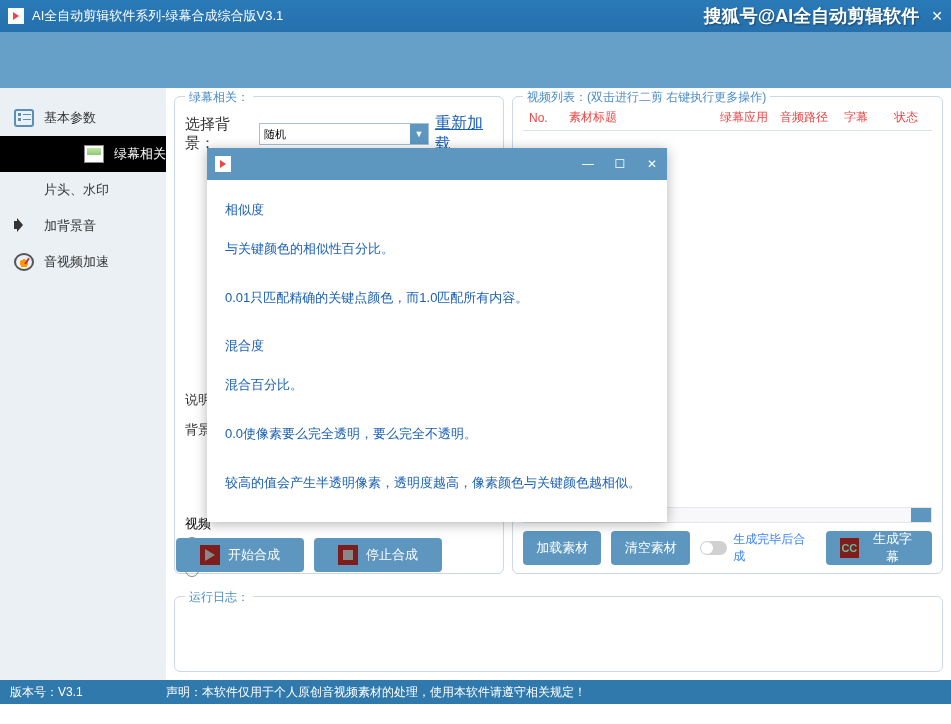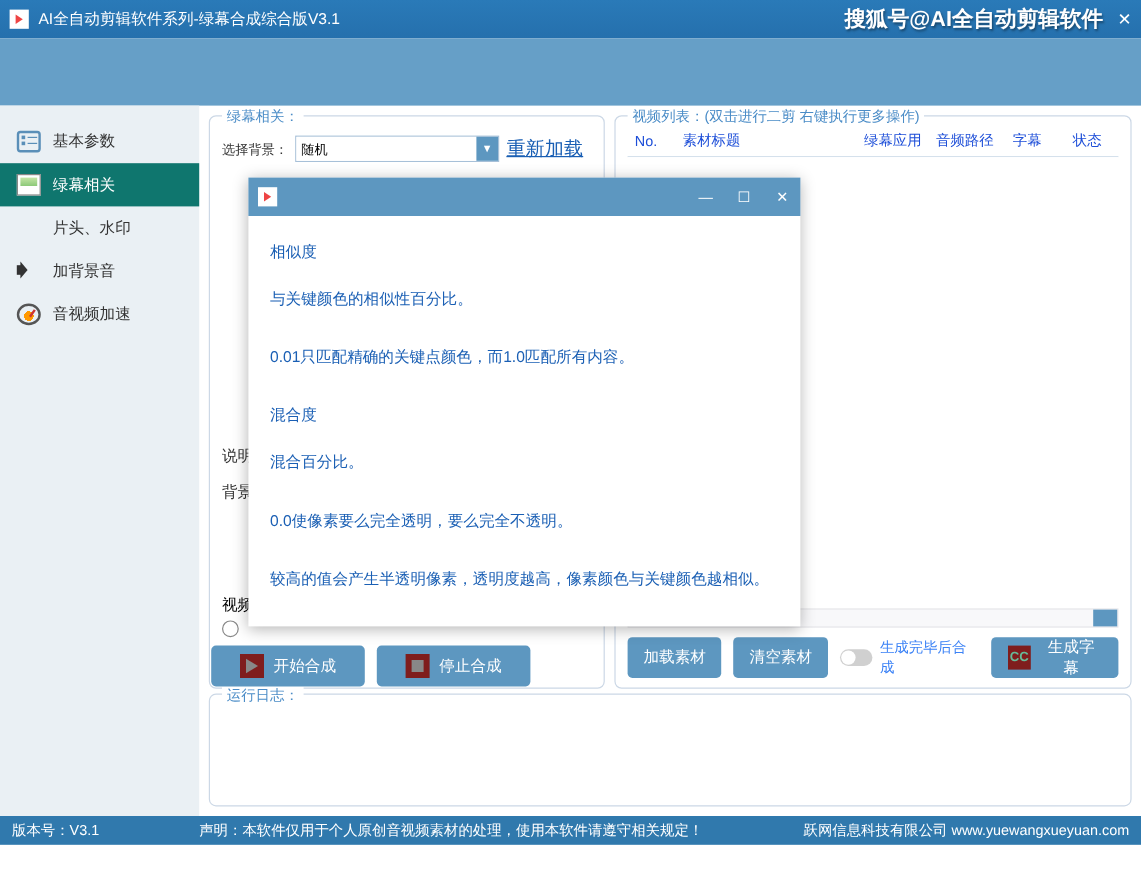--- a/index.html
+++ b/index.html
@@ -10,21 +10,21 @@
 .titlebar .logo::after { content: ""; border-left: 6px solid #e44; border-top: 4px solid transparent; border-bottom: 4px solid transparent; }
 .titlebar .watermark { margin-left: auto; font-size: 18px; font-weight: bold; text-shadow: 1px 1px 2px rgba(0,0,0,.4); }
 .titlebar .close-x { margin-left: 12px; font-size: 14px; cursor: pointer; }
 
 .toolbar { height: 56px; background: #669fc7; }
 
 .main { display: flex; height: 592px; }
 
 .sidebar { width: 166px; background: #eaf0f4; padding-top: 12px; }
 .side-item { height: 36px; display: flex; align-items: center; padding-left: 14px; font-size: 13px; color: #333; cursor: pointer; gap: 10px; }
-.side-item.active { background: #0f766e; color: #fff; }
+.side-item.active { background: #000000; color: #fff; justify-content: flex-end; }
 .side-icon { width: 20px; height: 18px; display: inline-flex; align-items: center; justify-content: center; }
 .si-list { border: 2px solid #5a8fb8; border-radius: 3px; position: relative; }
 .si-list::before { content: ""; position: absolute; left: 2px; top: 2px; width: 3px; height: 3px; background: #5a8fb8; box-shadow: 0 5px #5a8fb8; }
 .si-list::after { content: ""; position: absolute; left: 7px; top: 3px; width: 8px; height: 1px; background: #5a8fb8; box-shadow: 0 5px #5a8fb8; }
 .si-screen { background: #fff; border: 1px solid #888; position: relative; }
 .si-screen::after { content: ""; position: absolute; left: 2px; top: 2px; right: 2px; height: 7px; background: linear-gradient(#c4e5a5, #8cc979); }
 .si-flower { width: 20px; height: 14px; position: relative; }
 .si-flower::before { content: ""; position: absolute; left: 4px; top: 0; width: 12px; height: 12px; background: radial-gradient(circle at 50% 40%, #f8a #f06 60%, #d04 100%); border-radius: 50% 50% 50% 50% / 60% 60% 40% 40%; }
 .si-speaker { position: relative; }
 .si-speaker::before { content: ""; position: absolute; left: 0; top: 4px; width: 5px; height: 8px; background: #333; }
@@ -34,32 +34,32 @@
 
 .content { flex: 1; padding: 8px; display: flex; flex-direction: column; gap: 6px; }
 
 .row1 { display: flex; gap: 8px; height: 478px; }
 .panel { border: 1px solid #ccd8e6; border-radius: 6px; padding: 8px 10px; background: #fff; position: relative; }
 .panel-title { position: absolute; top: -8px; left: 10px; background: #fff; padding: 0 4px; font-size: 12px; color: #4a8cc7; }
 .left-panel { width: 330px; }
 .right-panel { flex: 1; display: flex; flex-direction: column; }
 
 .field-row { display: flex; align-items: center; gap: 6px; margin-top: 8px; font-size: 13px; color: #333; }
-.field-row label { font-size: 11px; }
+.field-row label { font-size: 15px; }
 .combo { display: flex; border: 1px solid #a7c0d8; width: 170px; height: 22px; }
 .combo input { flex: 1; border: none; padding: 0 4px; font-size: 11px; outline: none; }
 .combo .dd { width: 18px; background: #5d97c0; color: #fff; display: flex; align-items: center; justify-content: center; font-size: 9px; cursor: pointer; }
 .link { color: #1a5fb4; font-size: 16px; text-decoration: underline; cursor: pointer; }
 
 .desc-labels { margin-top: 230px; font-size: 13px; color: #333; line-height: 30px; }
 .radios { margin-top: 70px; }
 .radio-circle { width: 14px; height: 14px; border: 1px solid #888; border-radius: 50%; display: inline-block; margin: 4px 0; }
 
 .thead { display: flex; border-bottom: 1px solid #d5e1ec; height: 26px; align-items: center; }
-.thead div { font-size: 12px; color: #1d4ed8; padding: 0 6px; }
+.thead div { font-size: 12px; color: #ef4444; padding: 0 6px; }
 .c-no { width: 40px; }
 .c-title { flex: 1; }
 .c-app { width: 60px; }
 .c-audio { width: 64px; }
 .c-sub { width: 50px; }
 .c-stat { width: 44px; }
 .tbody { flex: 1; background: #fff; }
 .hscroll { height: 16px; background: #f8f8fa; border: 1px solid #e6e6ea; position: relative; }
 .hscroll::after { content: ""; position: absolute; right: 0; top: 0; width: 20px; height: 14px; background: #5d97c0; }
 
@@ -181,30 +181,29 @@
       <button class="btn lg">
         <span class="bicon play"></span>
         <span>开始合成</span>
       </button>
       <button class="btn lg">
         <span class="bicon stop"></span>
         <span>停止合成</span>
       </button>
     </div>
 
-    <div class="log-panel" style="margin-top:0;">
+    <div class="log-panel" style="margin-top:18px;">
       <div class="panel-title">运行日志：</div>
     </div>
   </div>
 </div>
 
 <div class="statusbar">
   <span>版本号：V3.1</span>
   <span>声明：本软件仅用于个人原创音视频素材的处理，使用本软件请遵守相关规定！</span>
-  <span class="right">跃网信息科技有限公司  www.yuewangxueyuan.com</span>
 </div>
 
 <div class="modal">
   <div class="modal-title">
     <span class="mlogo"></span>
     <div class="wbtns">
       <span>―</span>
       <span>☐</span>
       <span>✕</span>
     </div>

